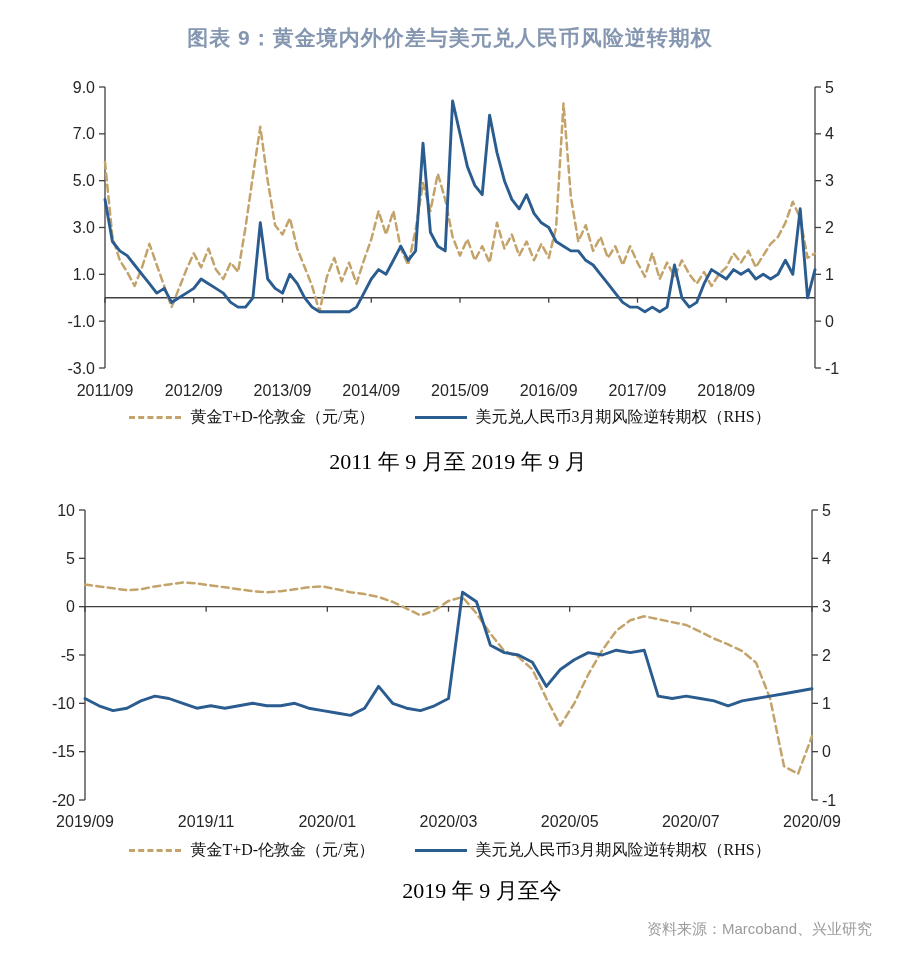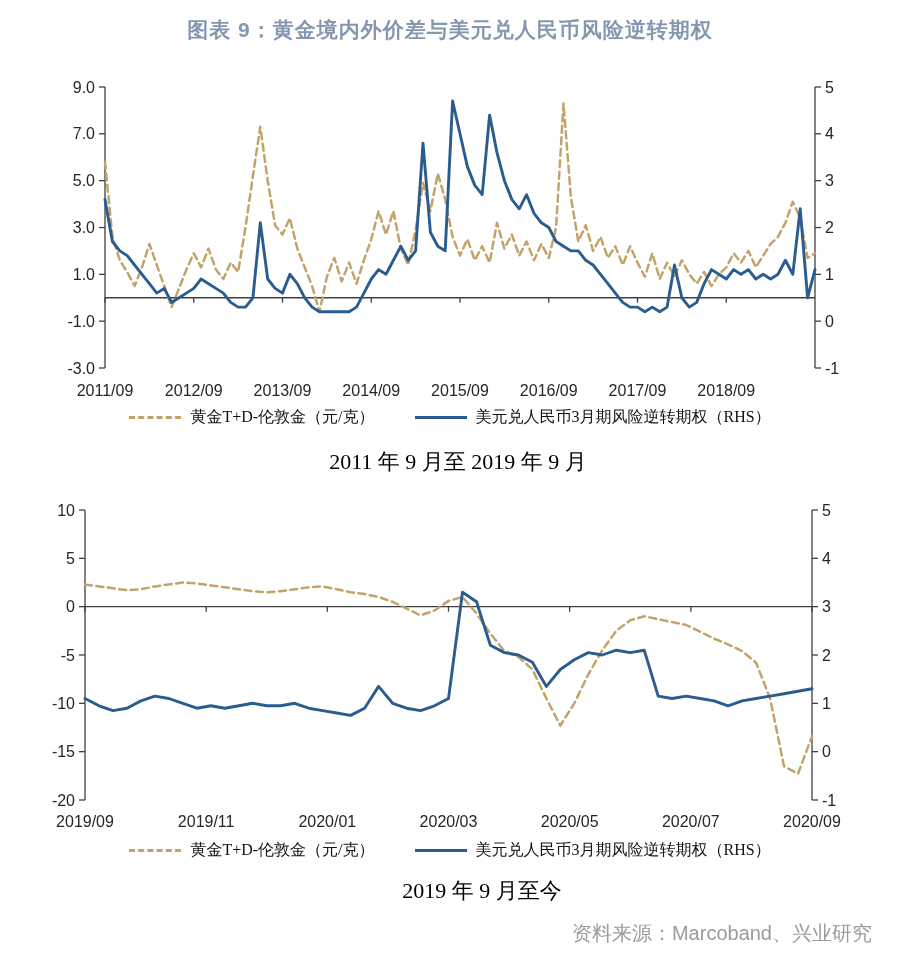--- a/index.html
+++ b/index.html
@@ -1,37 +1,37 @@
 <!DOCTYPE html>
 <html><head>
 <meta charset="utf-8">
 <style>
   html,body{margin:0;padding:0;background:#ffffff;}
   body{width:900px;height:962px;position:relative;overflow:hidden;
        font-family:"Liberation Sans",sans-serif;}
-  .title{position:absolute;top:16px;left:0;right:0;margin:0;
+  .title{position:absolute;top:16px;left:0;right:0;margin:8px;
          text-align:center;font-size:21px;font-weight:bold;color:#8496b0;
          letter-spacing:1px;}
   .chart{position:absolute;left:0;width:900px;display:block;}
   #chart1{top:70px;height:335px;}
   #chart2{top:495px;height:345px;}
   .legend{position:absolute;left:0;right:0;display:flex;
           justify-content:center;align-items:center;gap:40px;}
   .legend1{top:407px;}
   .legend2{top:840px;}
   .legend-item{display:flex;align-items:center;gap:9px;}
   .swatch{display:inline-block;width:52px;height:0;}
   .swatch.dashed{border-top:3px dashed #c3a36a;}
   .swatch.solid{border-top:3px solid #2a5c8f;}
   .legend-label{font-family:"Liberation Serif",serif;font-size:16px;color:#111;}
   .subtitle{position:absolute;left:16px;right:0;text-align:center;
             font-family:"Liberation Serif",serif;font-size:22px;color:#000;}
   .subtitle1{top:447px;}
   .subtitle2{top:876px;margin-left:48px;}
-  .source{position:absolute;top:920px;right:28px;font-size:20px;color:#9b9b9b;}
+  .source{position:absolute;top:920px;right:28px;font-size:15px;color:#9b9b9b;}
 </style>
 </head>
 <body>
 
 <div>
 
   <h1 class="title">图表 9：黄金境内外价差与美元兑人民币风险逆转期权</h1>
 
   <svg id="chart1" class="chart" viewBox="0 0 900 335">
       <line x1="105" y1="17" x2="105" y2="298" stroke="#404040" stroke-width="1.3"></line>

